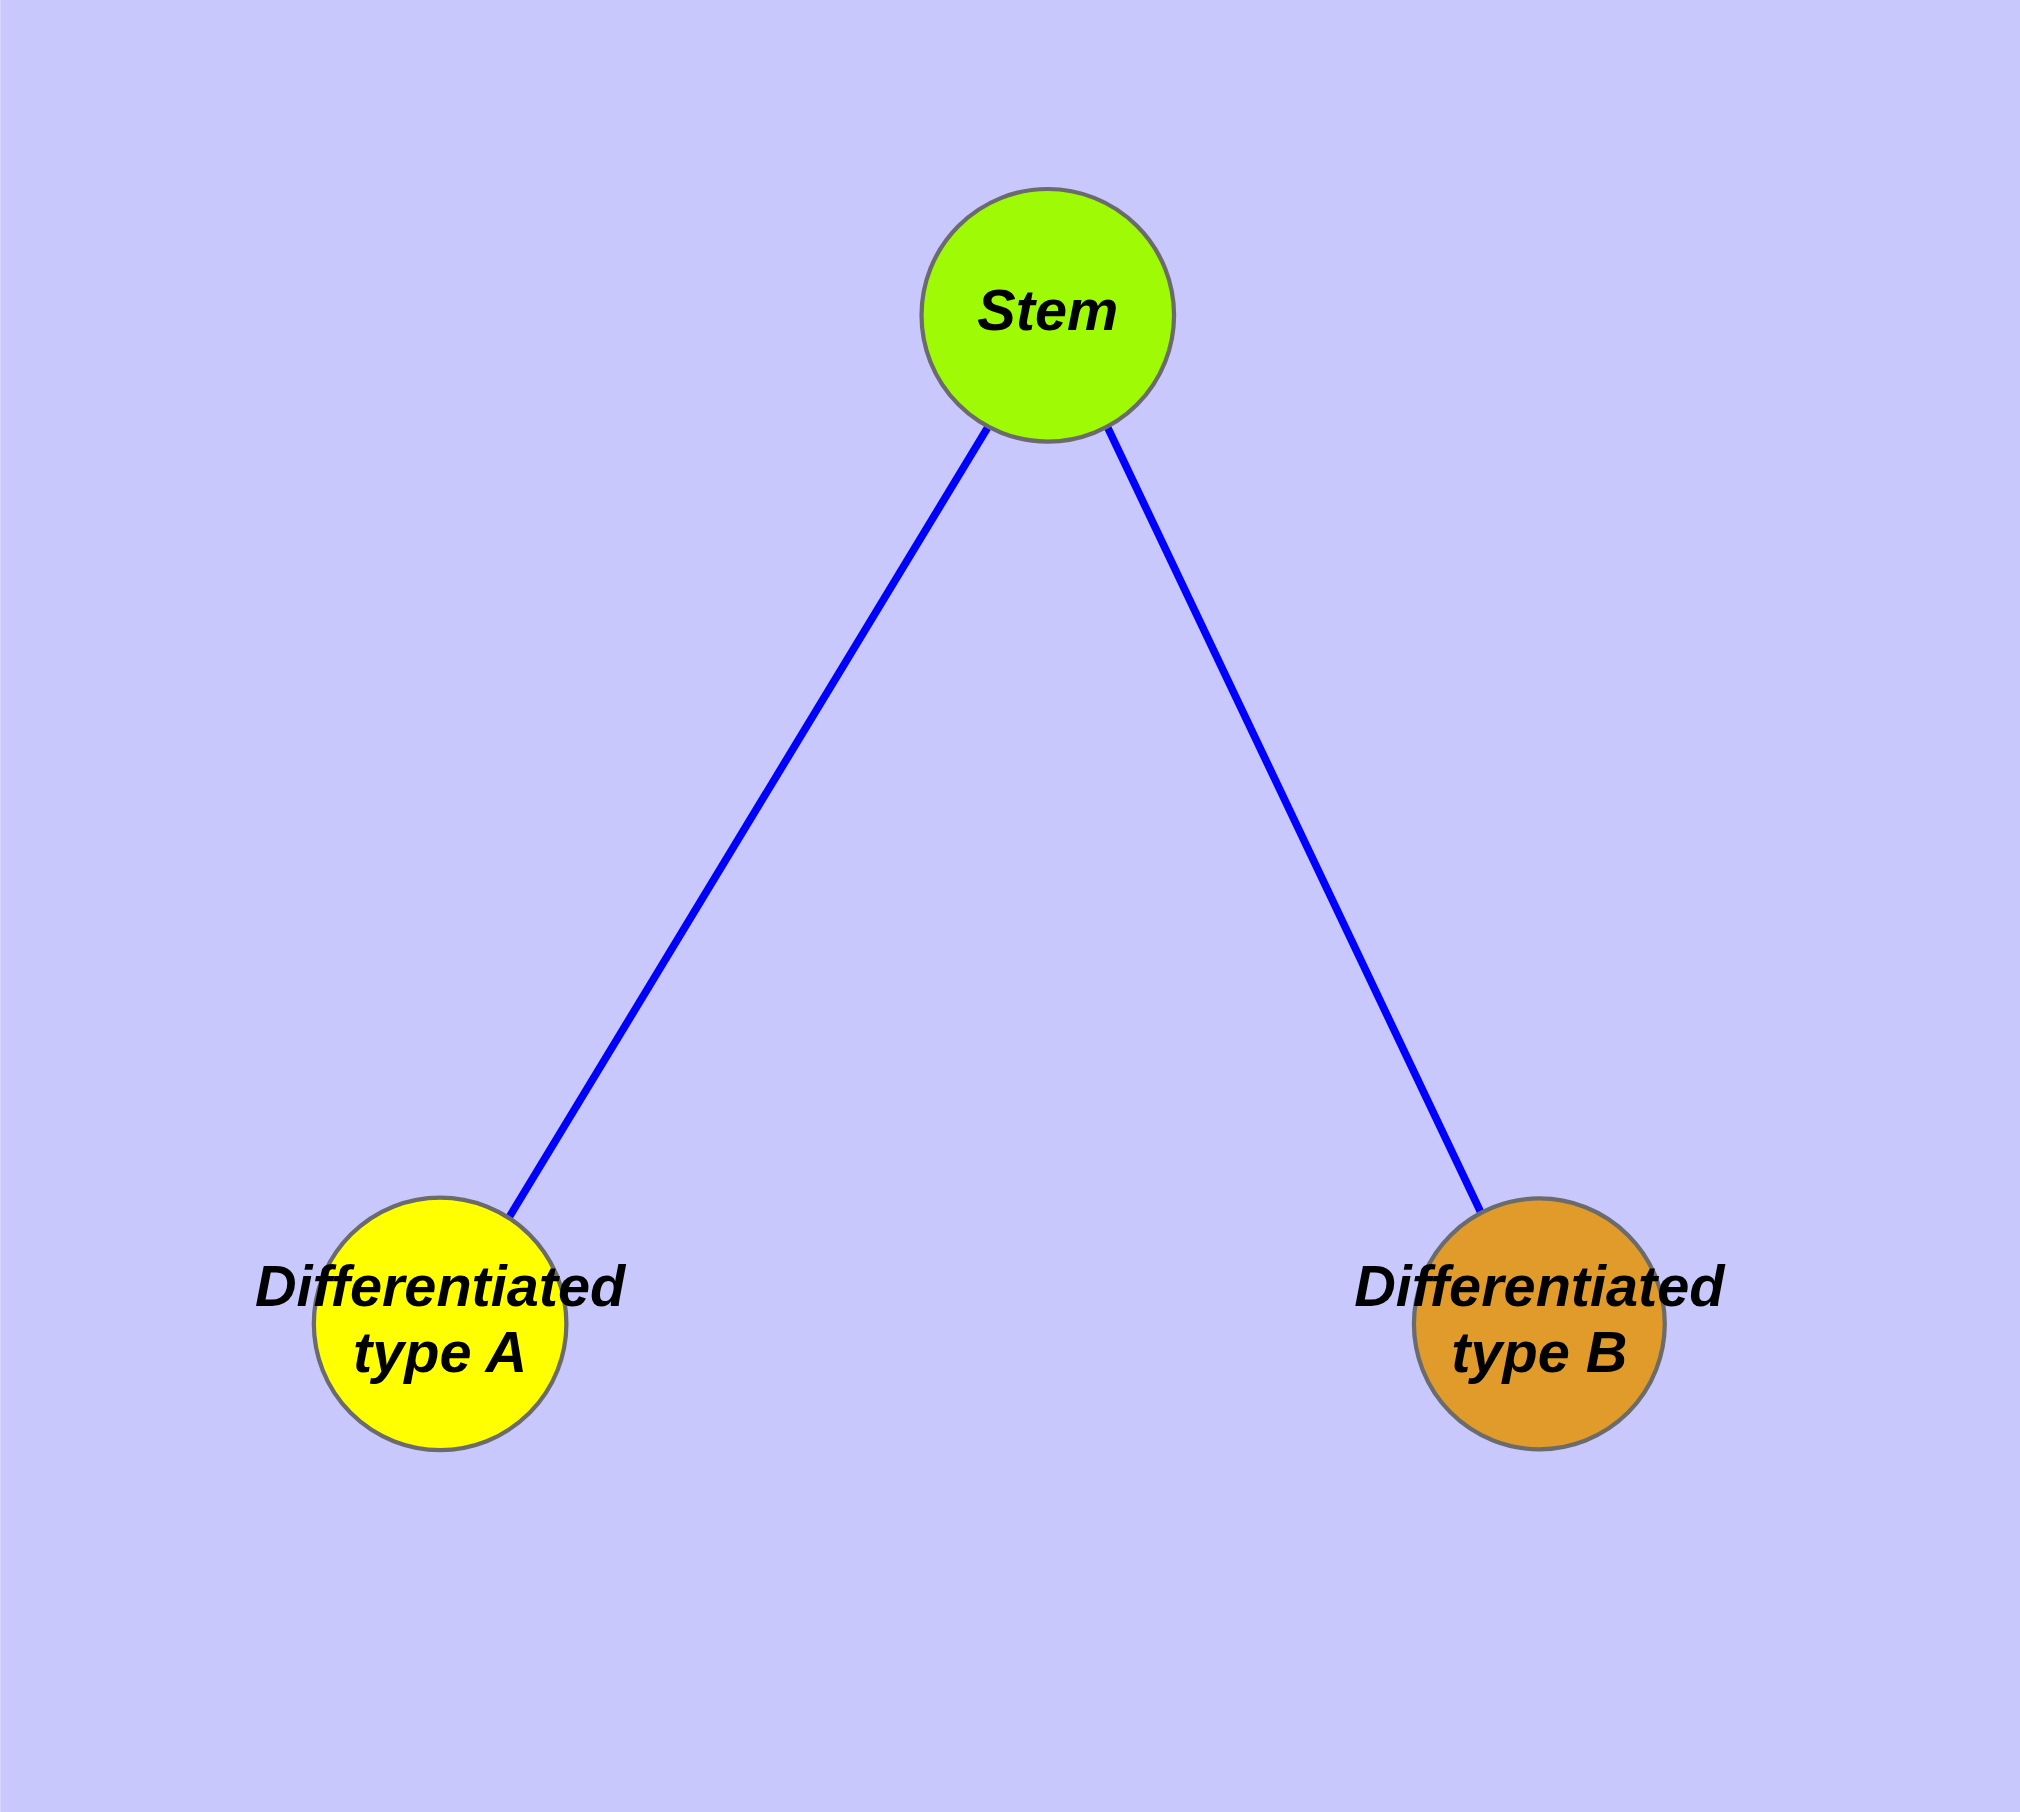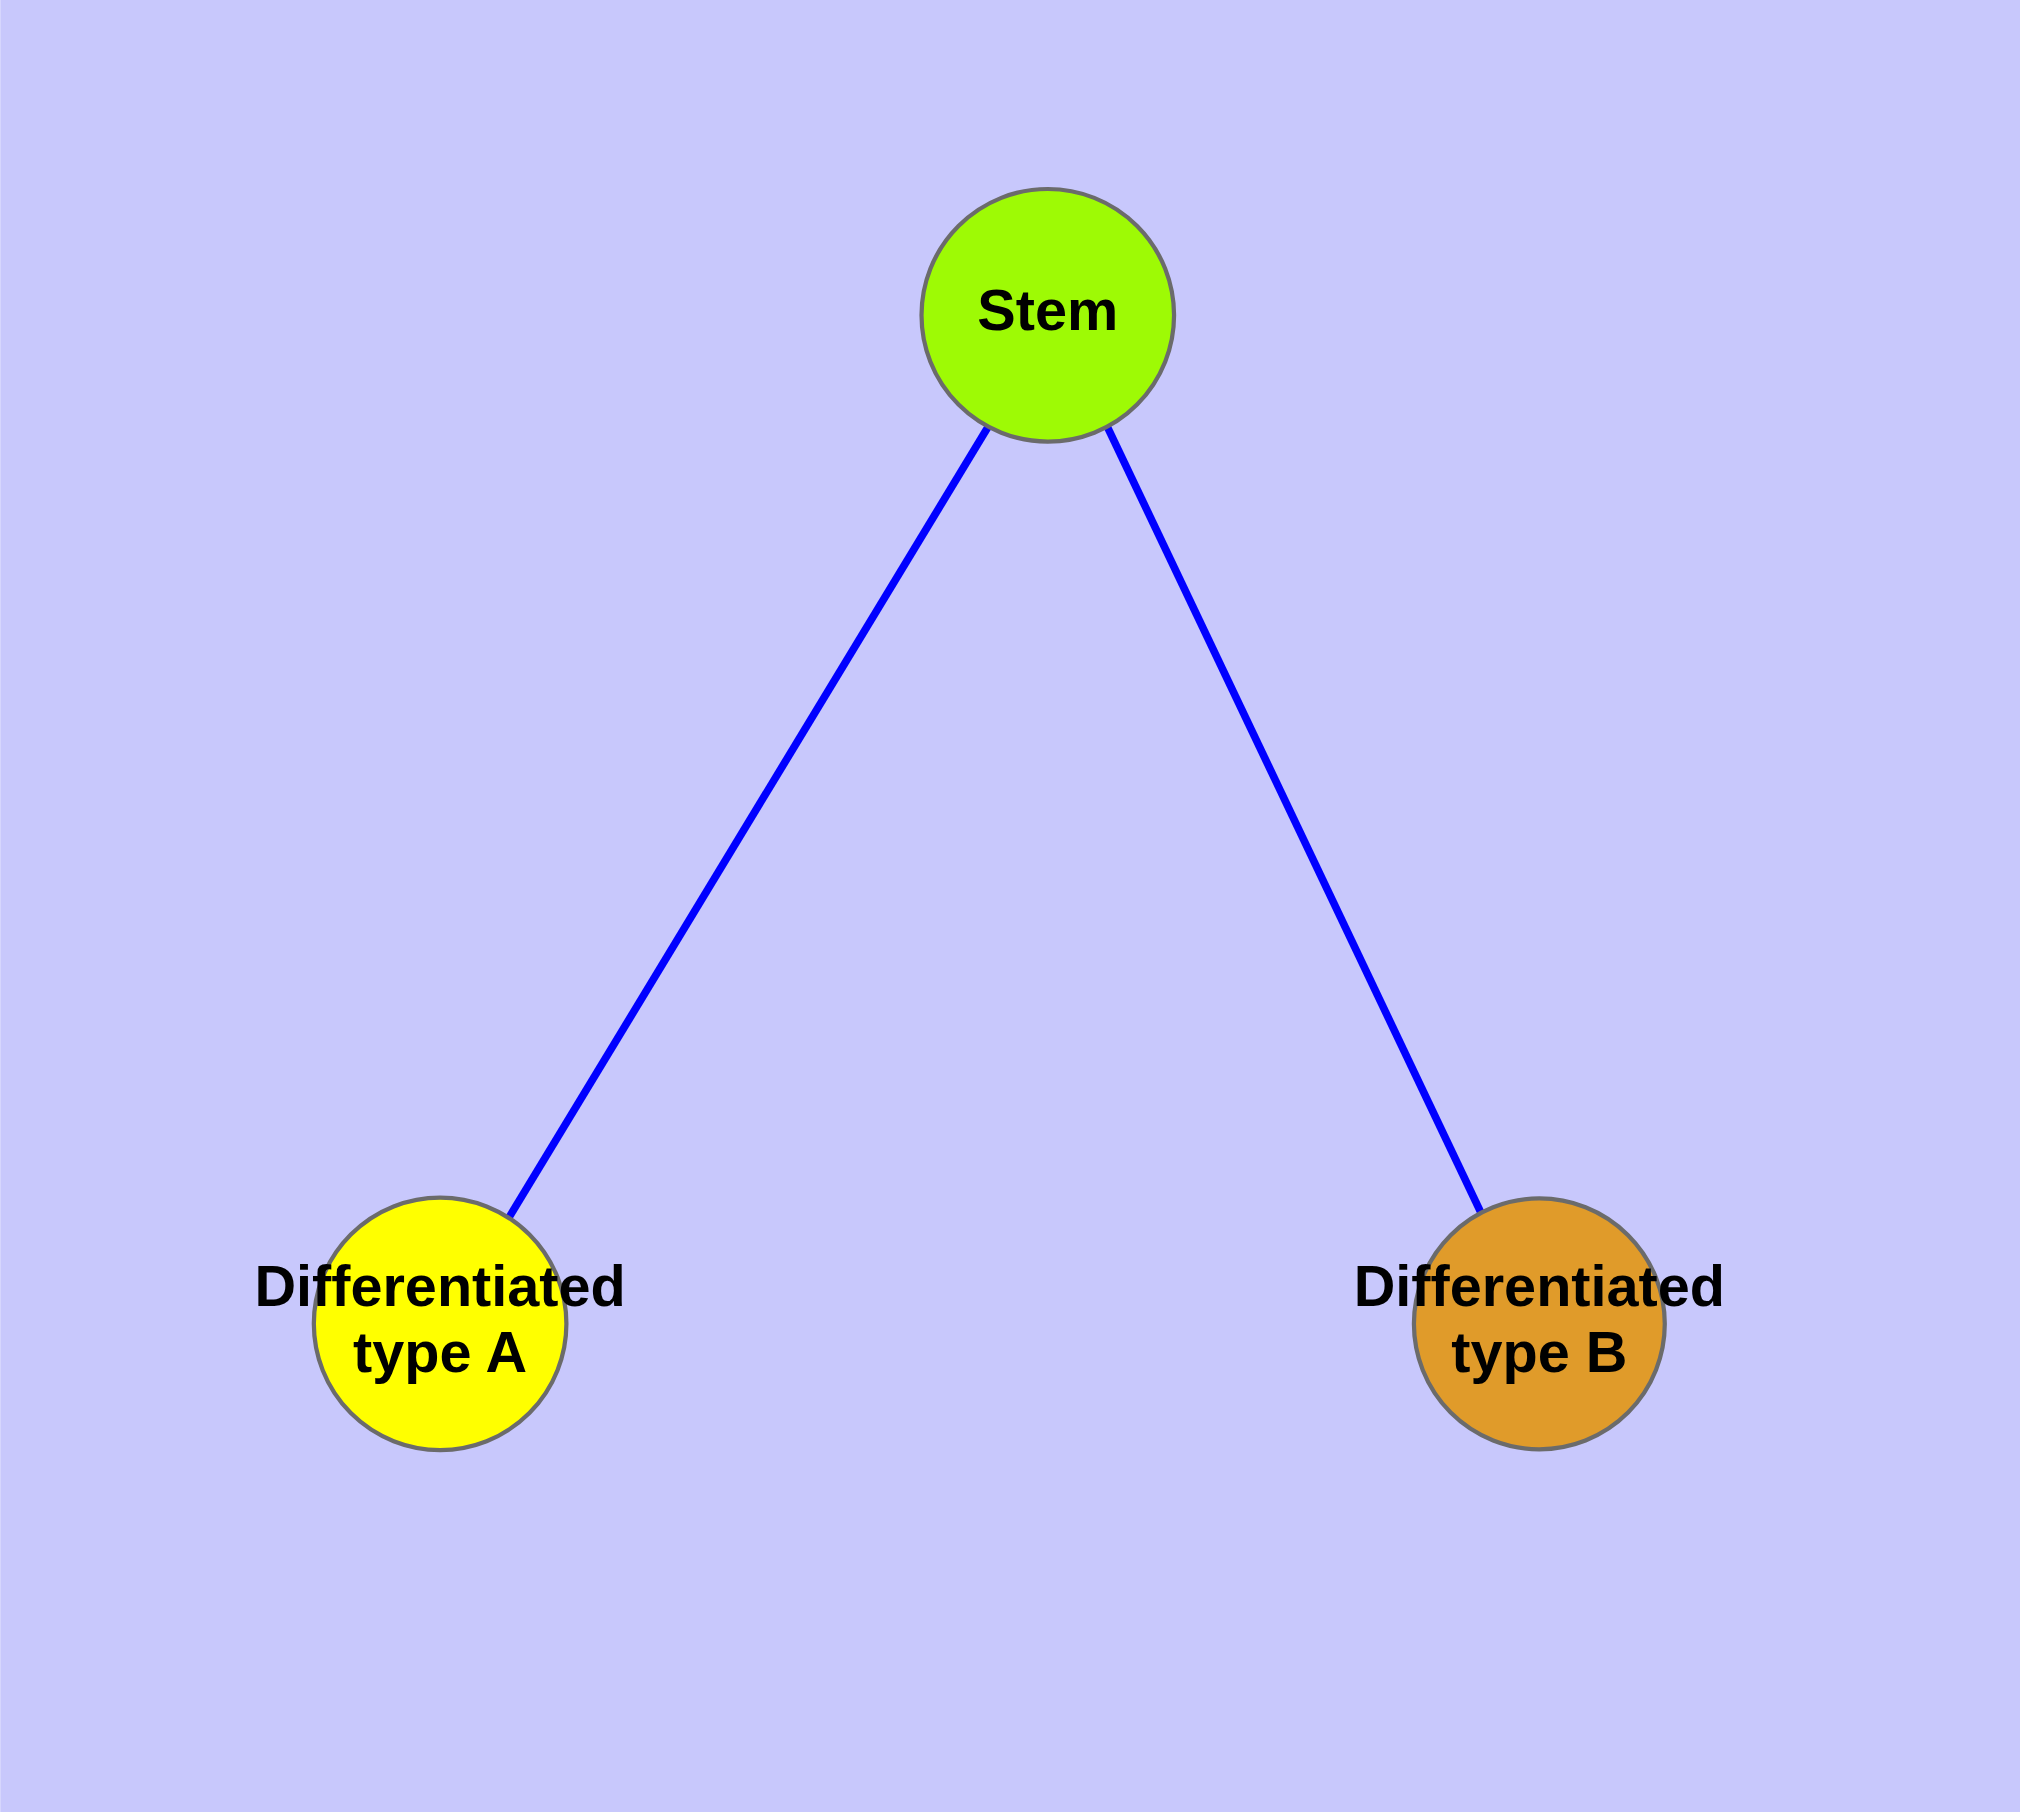--- a/index.html
+++ b/index.html
@@ -7,20 +7,21 @@
     margin: 0;
     padding: 0;
     background: #ffffff;
   }
   #stage {
     position: relative;
     width: 2021px;
     height: 1812px;
     overflow: hidden;
     font-family: "Liberation Sans", sans-serif;
+    font-style: italic;
   }
   #graph-canvas {
     position: absolute;
     inset: 0;
     width: 2021px;
     height: 1812px;
     display: block;
   }
   .node-label {
     font-family: "Liberation Sans", sans-serif;

